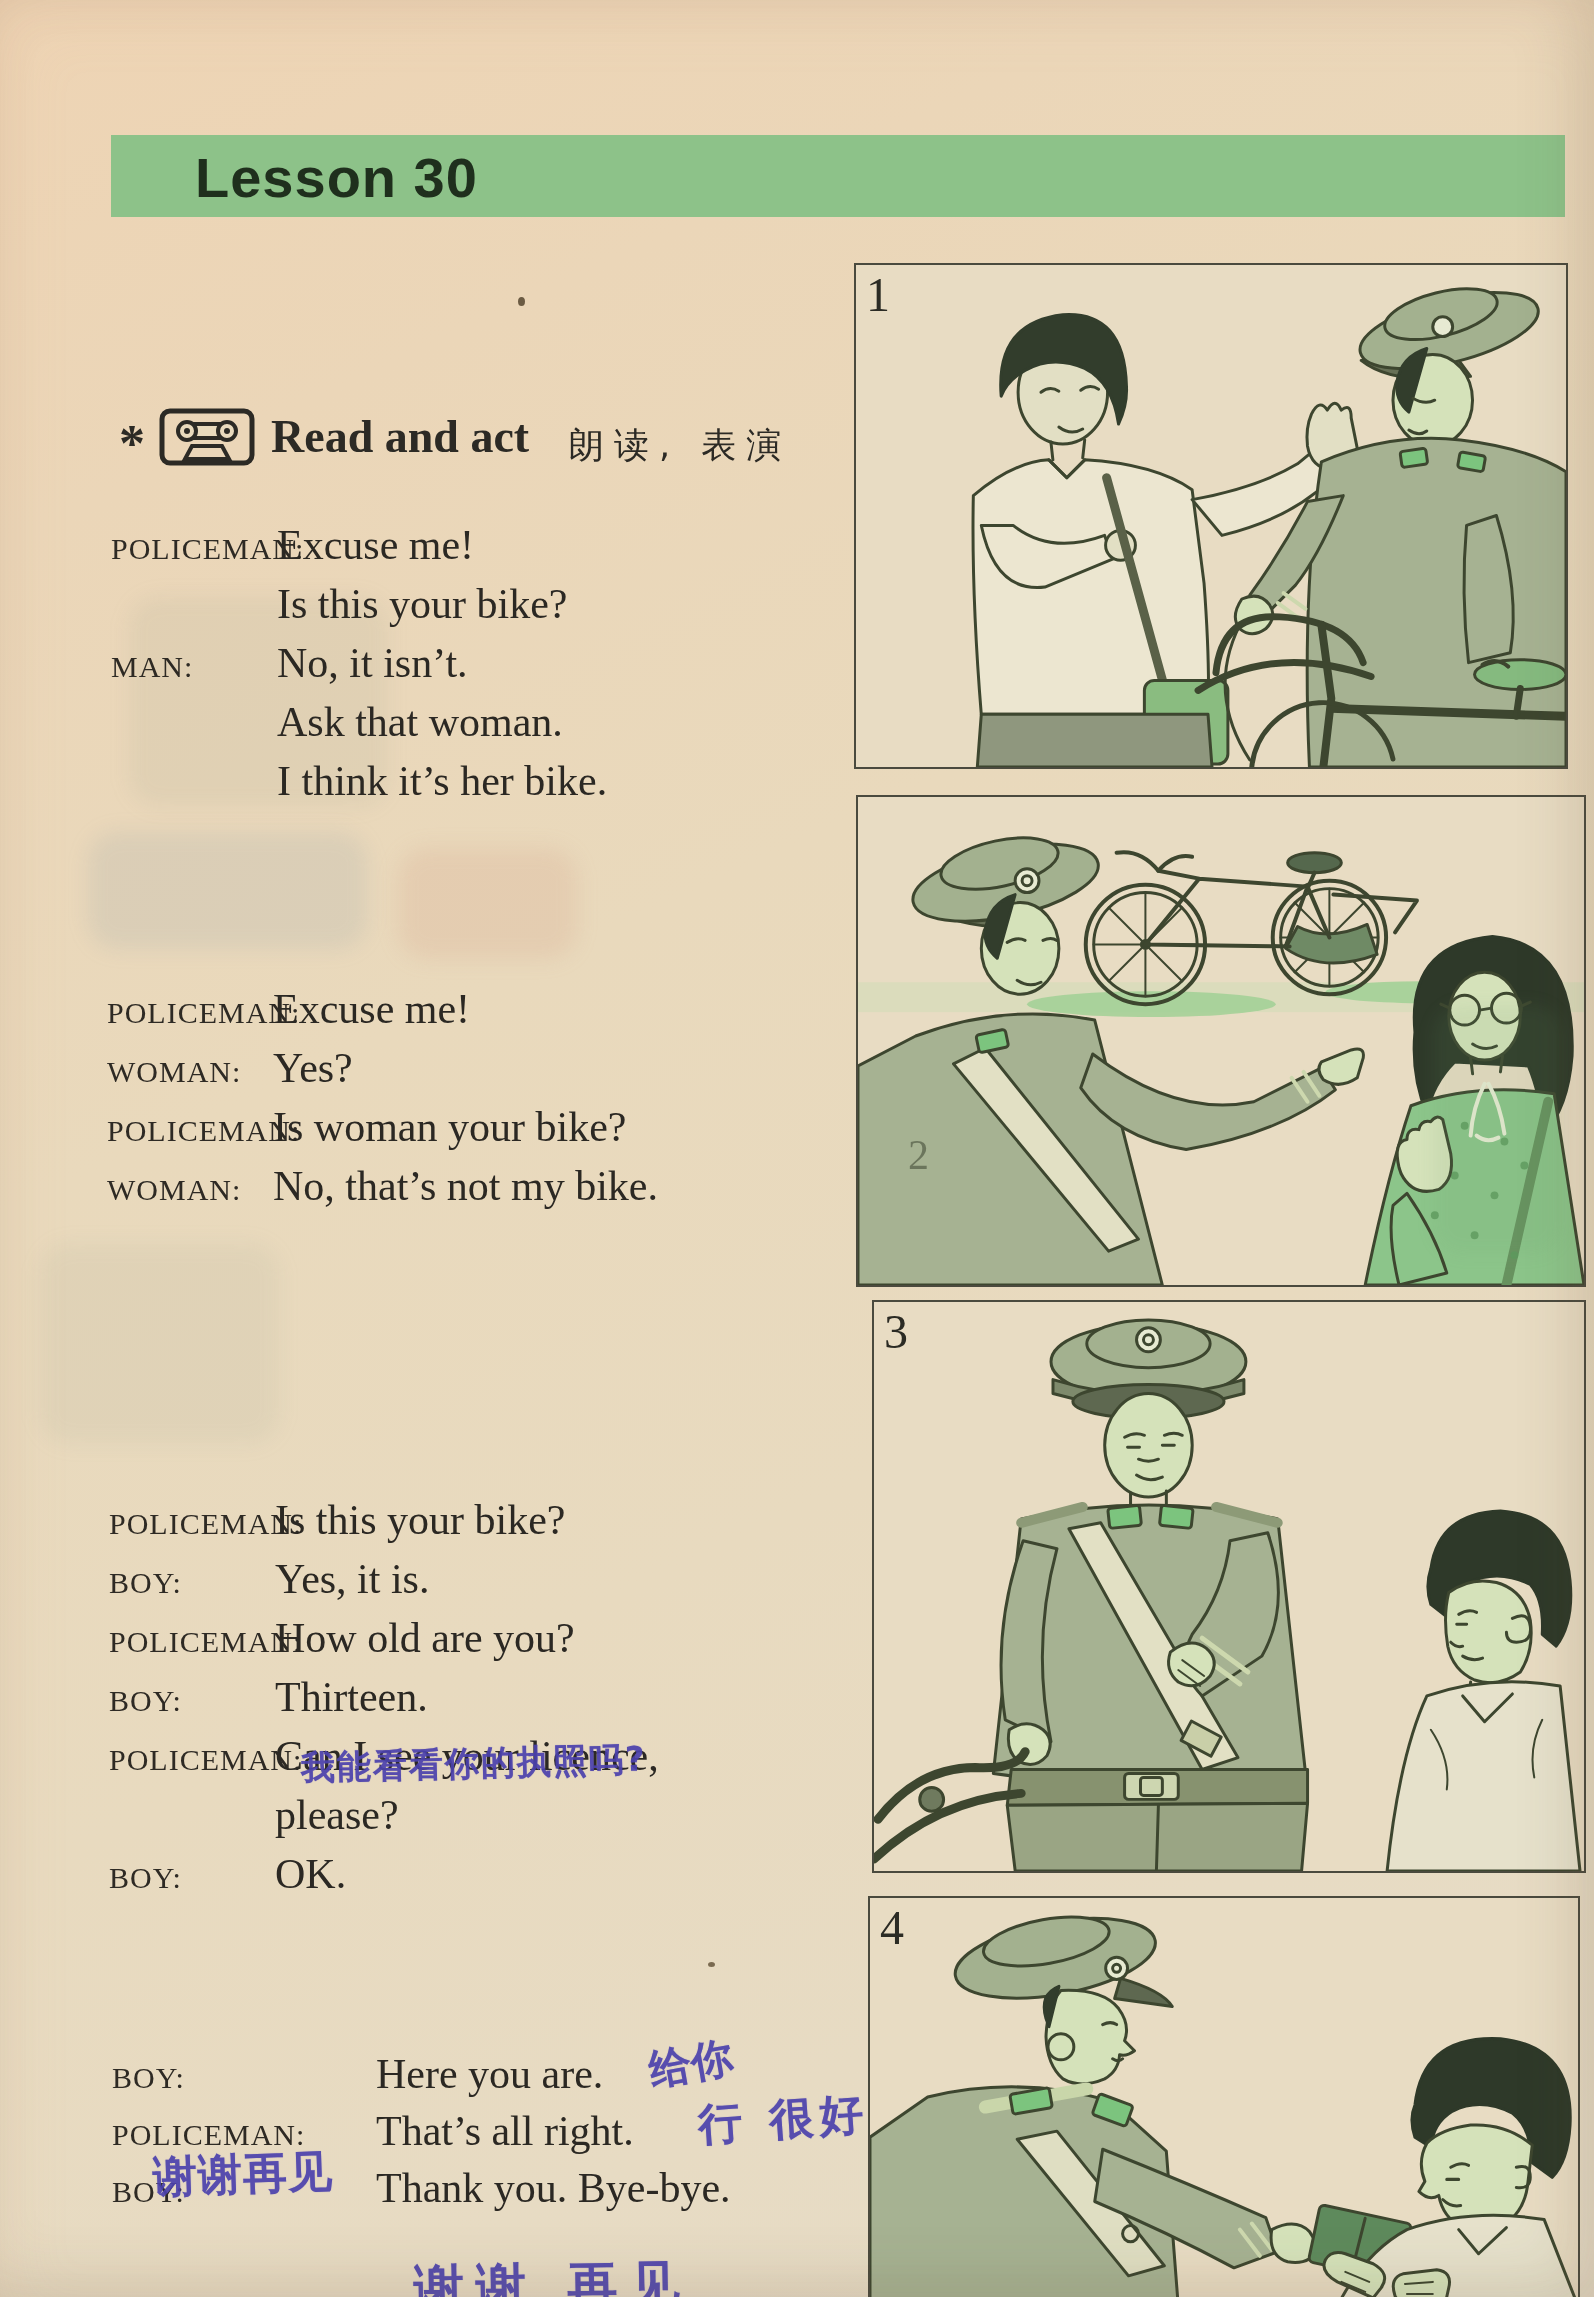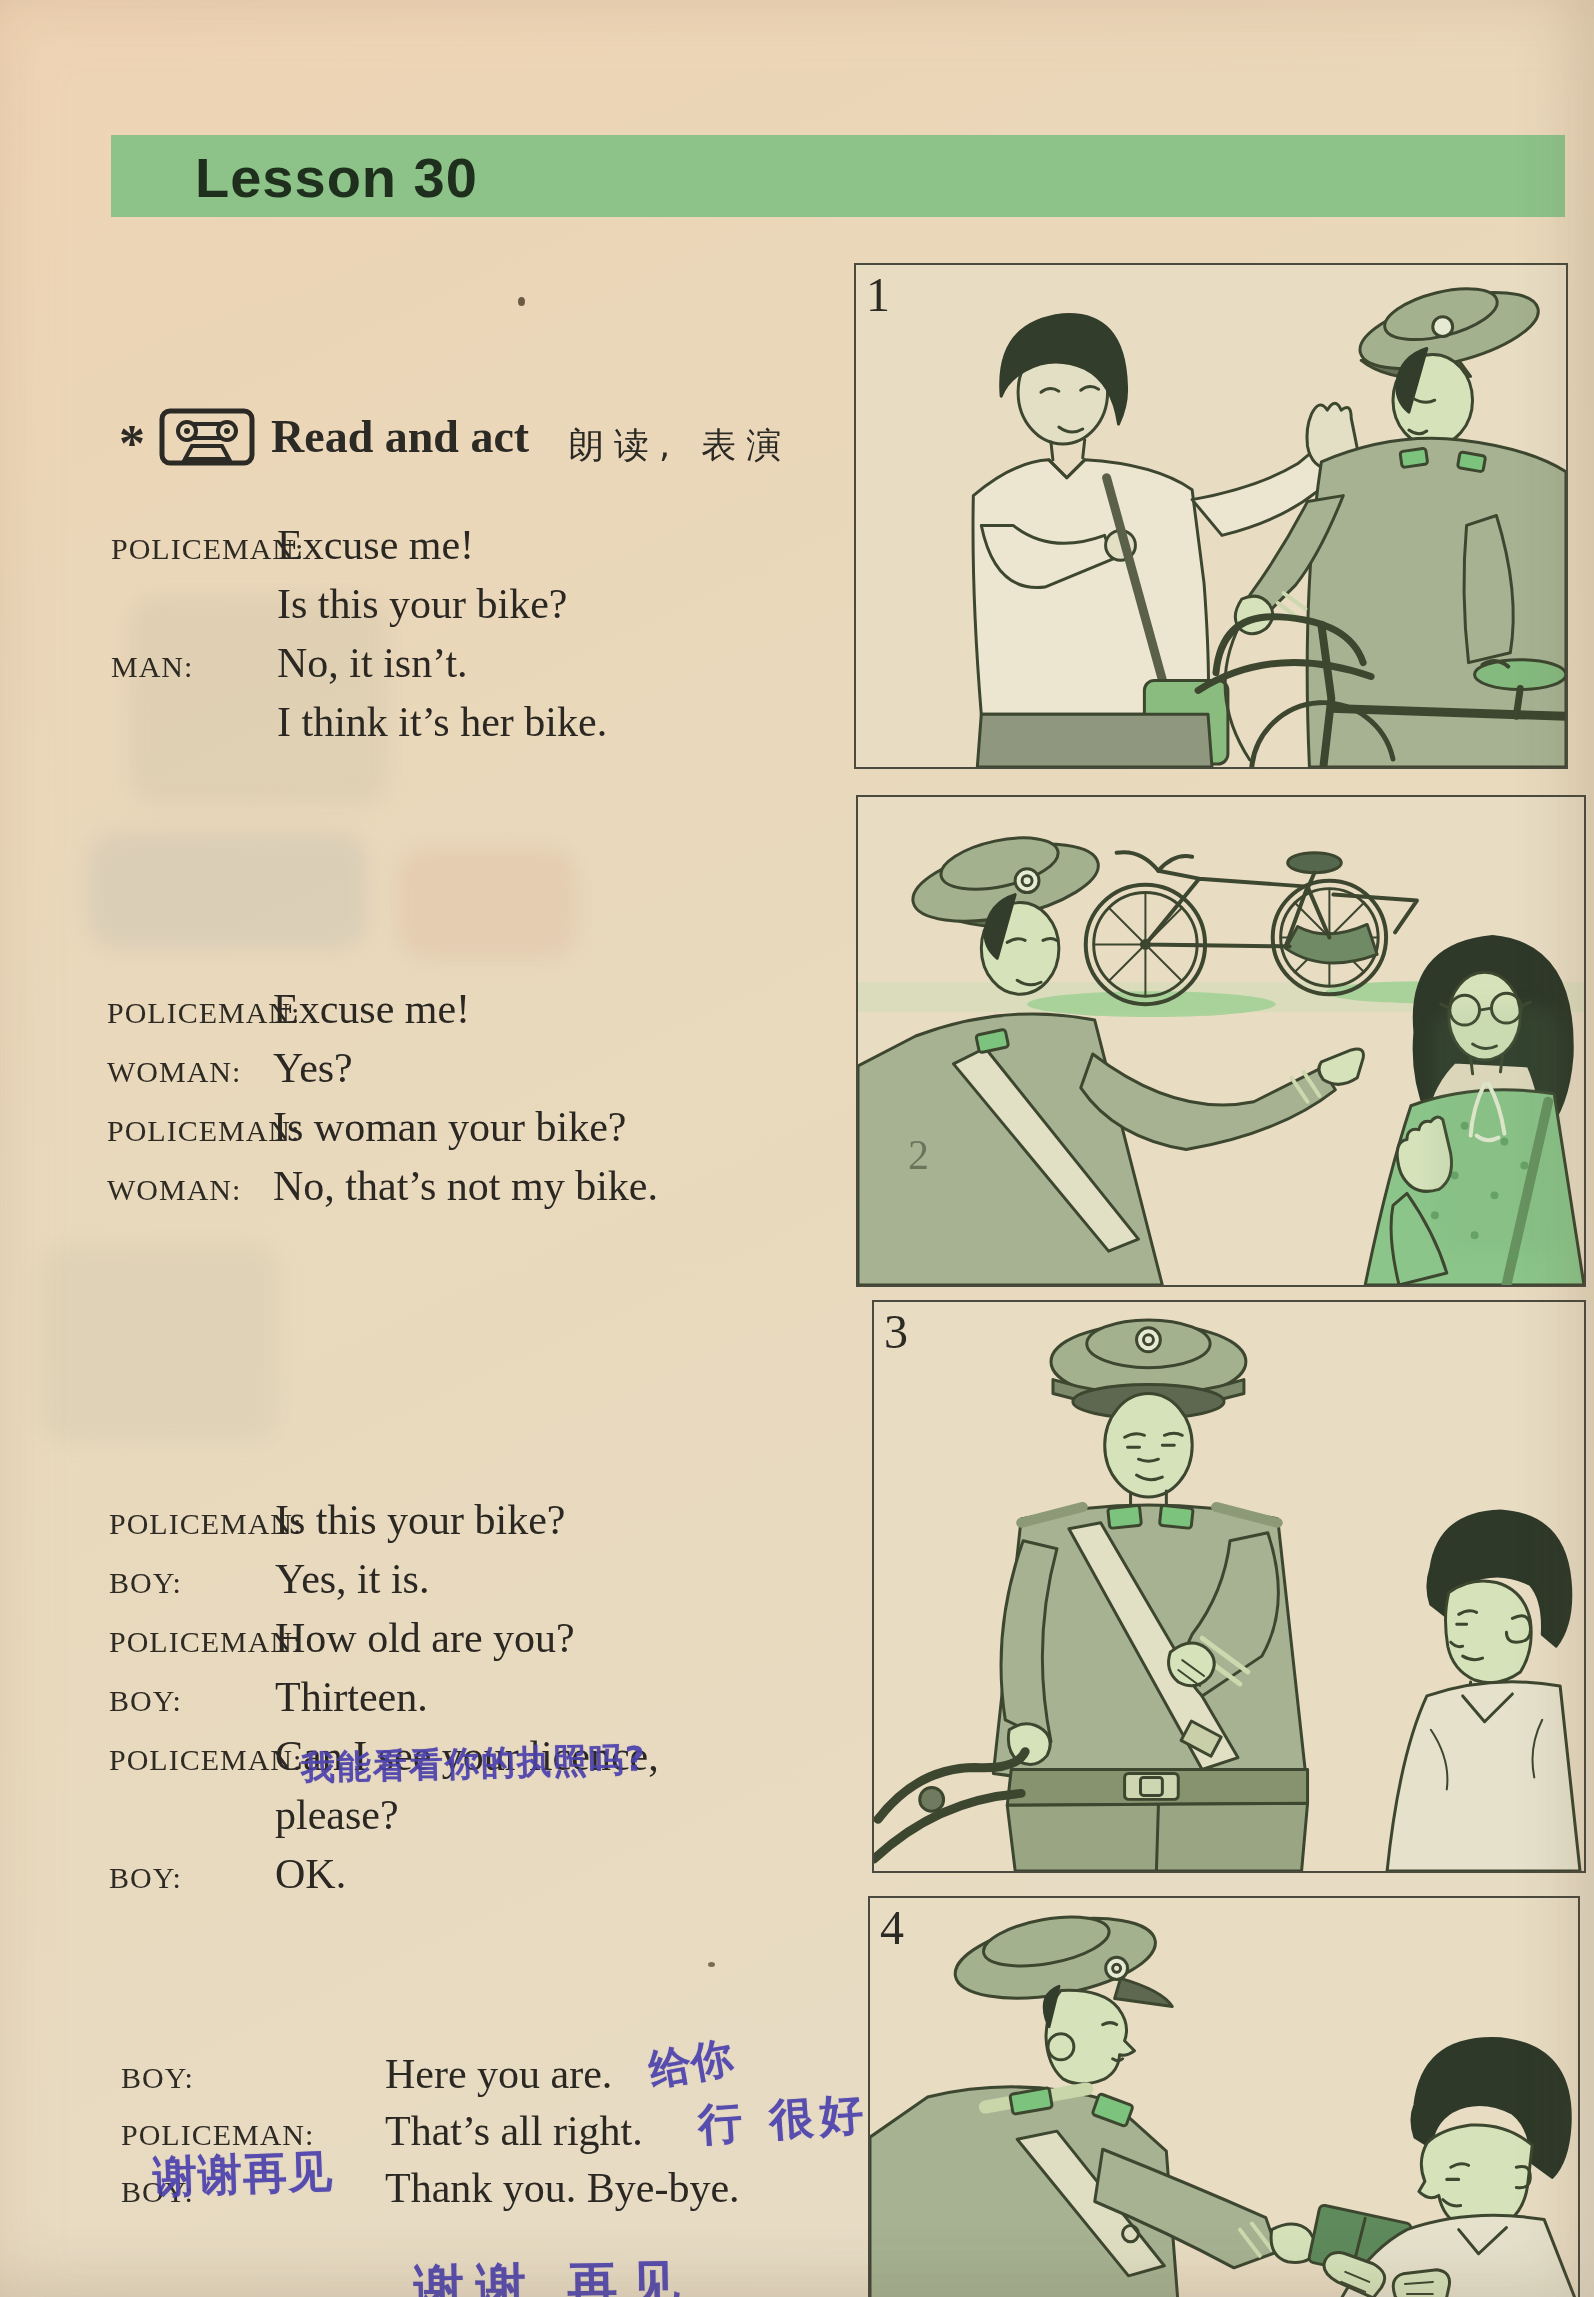--- a/index.html
+++ b/index.html
@@ -105,20 +105,23 @@
     <div class="row">
       <span class="spk">POLICEMAN:</span><span class="txt">Excuse me!</span>
     </div>
     <div class="row">
       <span class="spk"></span><span class="txt">Is this your bike?</span>
     </div>
     <div class="row">
       <span class="spk">MAN:</span><span class="txt">No, it isn’t.</span>
     </div>
     <div class="row">
+      <span class="spk"></span><span class="txt">Ask that woman.</span>
+    </div>
+    <div class="row">
       <span class="spk"></span><span class="txt"><span>I think it’s </span><b>her</b><span> bike.</span></span>
     </div>
   </div>
 
   <div class="dlg" style="left:107px;top:980px;">
     <div class="row">
       <span class="spk">POLICEMAN:</span><span class="txt">Excuse me!</span>
     </div>
     <div class="row">
       <span class="spk">WOMAN:</span><span class="txt">Yes?</span>
@@ -148,21 +151,21 @@
       <span class="spk">POLICEMAN:</span><span class="txt">Can I see your licence,</span>
     </div>
     <div class="row">
       <span class="spk"></span><span class="txt">please?</span>
     </div>
     <div class="row">
       <span class="spk">BOY:</span><span class="txt">OK.</span>
     </div>
   </div>
 
-  <div class="dlg dlg4" style="left:121px;top:2046px;">
+  <div class="dlg dlg4" style="left:112px;top:2046px;">
     <div class="row">
       <span class="spk">BOY:</span><span class="txt">Here you are.</span>
     </div>
     <div class="row">
       <span class="spk">POLICEMAN:</span><span class="txt">That’s all right.</span>
     </div>
     <div class="row">
       <span class="spk">BOY:</span><span class="txt">Thank you. Bye-bye.</span>
     </div>
   </div>

